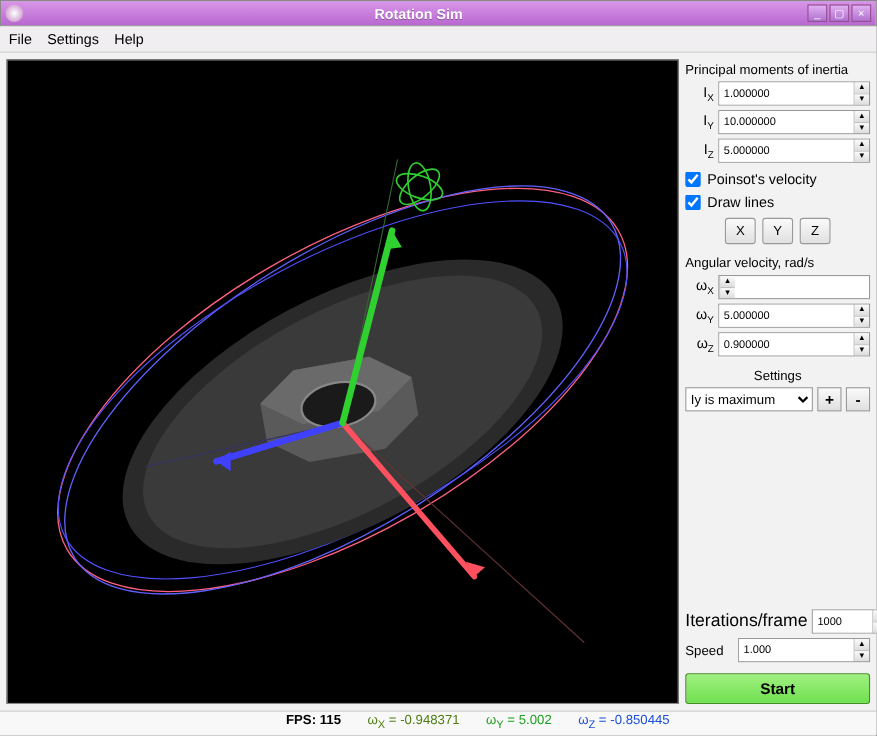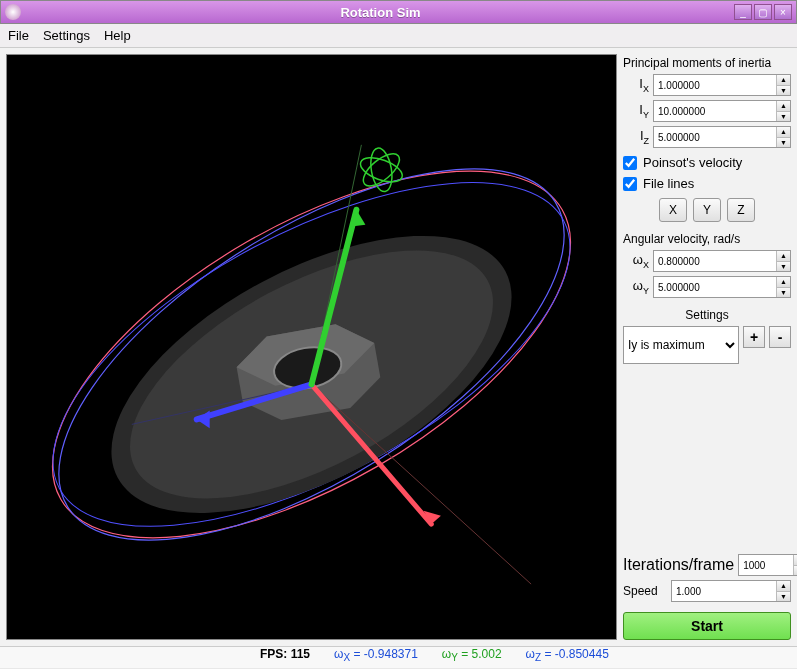--- a/index.html
+++ b/index.html
@@ -29,31 +29,31 @@
 .spinbtns div:first-child { border-bottom: 1px solid #bbb; }
 
 .chk { display: flex; align-items: center; gap: 6px; margin: 3px 0; }
 .chk input { width: 14px; height: 14px; }
 
 .btnrow { display: flex; gap: 6px; margin: 4px 0 8px 0; justify-content: center; }
 .btn { min-width: 28px; height: 24px; padding: 0 8px; background: linear-gradient(#fafafa,#e0e0e0); border: 1px solid #999; border-radius: 3px; cursor: pointer; font-size: 12px; display: flex; align-items: center; justify-content: center; }
 
 .settings-sub { text-align: center; font-size: 12px; margin: 6px 0 4px 0; }
 .selrow { display: flex; gap: 4px; }
-.selrow select { flex: 1; height: 38px; border: 1px solid #999; font-size: 12px; background: #fff; }
+.selrow select { flex: 1; height: 22px; border: 1px solid #999; font-size: 12px; background: #fff; }
 .sqbtn { width: 22px; height: 22px; border: 1px solid #999; background: linear-gradient(#fafafa,#e0e0e0); cursor: pointer; font-size: 14px; font-weight: bold; display: flex; align-items: center; justify-content: center; }
 
 .spacer { flex: 1; }
 
 .startbtn { height: 28px; background: linear-gradient(#a0f080,#70e050); border: 1px solid #409020; border-radius: 3px; font-weight: bold; font-size: 14px; cursor: pointer; display: flex; align-items: center; justify-content: center; margin-top: 6px; }
 
 .statusbar { height: 22px; background: #f8f8f8; border-top: 1px solid #ccc; display: flex; align-items: flex-start; padding: 0 20px; font-size: 12px; }
 .statusbar .fps { font-weight: bold; margin-left: 240px; }
 .statusbar .stat { margin-left: 24px; }
-.stat-x { color: #1d4ed8; }
+.stat-x { color: #4d7c0f; }
 .stat-y { color: #20a020; }
 .stat-z { color: #1d4ed8; }
 
 
 .scene { position: absolute; inset: 0; }
 .scene svg { width: 100%; height: 100%; }
 </style>
 </head>
 <body>
 
@@ -145,44 +145,53 @@
           </div>
         </div>
     </div>
 
     <label class="chk">
         <input type="checkbox" checked="" style="">
         <span>Poinsot's velocity</span>
       </label>
     <label class="chk">
         <input type="checkbox" checked="" style="">
-        <span>File lines</span>
+        <span>Draw lines</span>
       </label>
 
     <div class="btnrow">
       <div class="btn">X</div>
       <div class="btn">Y</div>
       <div class="btn">Z</div>
     </div>
 
     <div class="section-label">Angular velocity, rad/s</div>
     <div class="row">
       <span class="lbl"><span>ω</span><sub>X</sub></span>
       <div class="spinwrap">
-          <input value="0.800000" style="">
           <div class="spinbtns">
             <div>▲</div>
             <div>▼</div>
           </div>
         </div>
     </div>
     <div class="row">
       <span class="lbl"><span>ω</span><sub>Y</sub></span>
       <div class="spinwrap">
           <input value="5.000000" style="">
+          <div class="spinbtns">
+            <div>▲</div>
+            <div>▼</div>
+          </div>
+        </div>
+    </div>
+    <div class="row">
+      <span class="lbl"><span>ω</span><sub>Z</sub></span>
+      <div class="spinwrap">
+          <input value="0.900000" style="">
           <div class="spinbtns">
             <div>▲</div>
             <div>▼</div>
           </div>
         </div>
     </div>
 
     <div class="settings-sub">Settings</div>
     <div class="selrow">
       <select><option>Iy is maximum</option></select>

